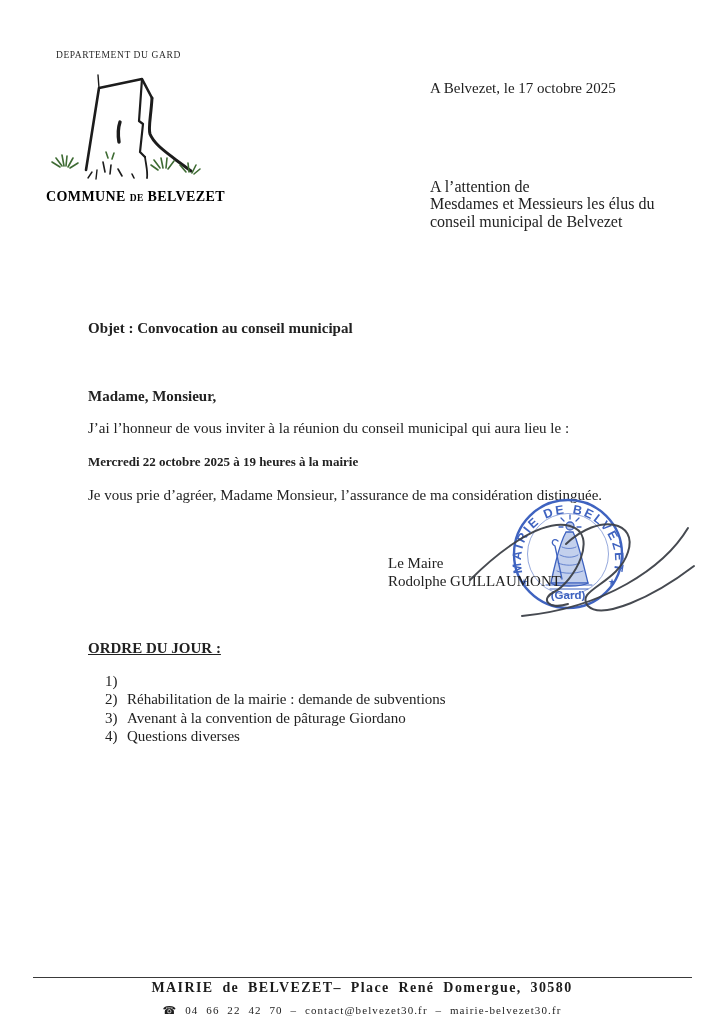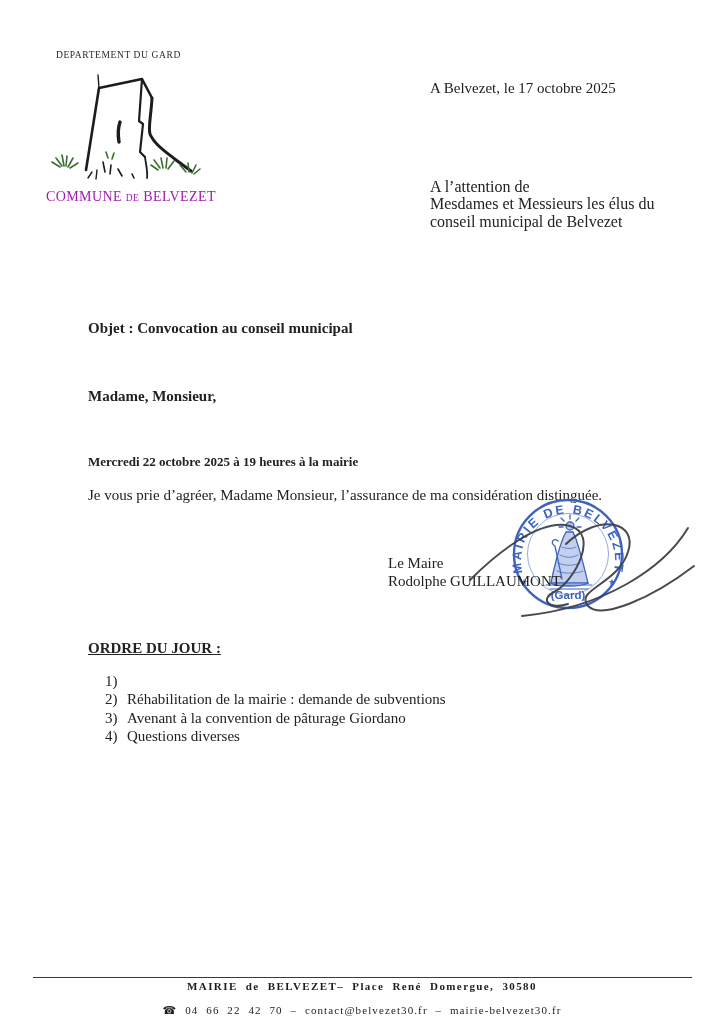--- a/index.html
+++ b/index.html
@@ -4,38 +4,38 @@
 <style>
   html,body{margin:0;padding:0;background:#e8e8e8;}
   .page{
     position:relative;width:724px;height:1024px;background:#ffffff;
     font-family:"Liberation Serif", serif;color:#222;overflow:hidden;
     margin:0 auto;
   }
   .abs{position:absolute;}
   .dept{left:56px;top:50px;font-size:9.5px;letter-spacing:.6px;color:#2a2a2a;}
   .logo{left:48px;top:66px;}
-  .commune{left:46px;top:189px;font-size:14px;font-weight:normal;letter-spacing:.4px;color:#a21caf;}
+  .commune{left:46px;top:189px;font-size:14px;font-weight:bold;letter-spacing:.4px;color:#000000;}
   .commune .de{font-size:9.5px;}
   .dateline{left:430px;top:80px;font-size:15px;}
   .attention{left:430px;top:178px;font-size:16px;line-height:17.3px;}
   .subject{left:88px;top:320px;font-size:15px;font-weight:bold;}
   .salutation{left:88px;top:388px;font-size:15px;font-weight:bold;}
   .intro{left:88px;top:420px;font-size:15px;}
   .meeting{left:88px;top:454px;width:530px;text-align:left;font-size:13px;font-weight:bold;}
   .closing{left:88px;top:487px;font-size:15px;}
   .sigblock{left:388px;top:555px;font-size:15px;line-height:17.5px;}
   .stamp{left:506px;top:495px;}
   .signature{left:452px;top:496px;z-index:5;}
   .agenda-heading{left:88px;top:640px;font-size:15px;font-weight:bold;text-decoration:underline;}
   .agenda-list{left:105px;top:673px;font-size:15px;}
   .agenda-item{display:flex;height:18.4px;align-items:flex-start;}
   .agenda-item .num{width:22px;flex:0 0 22px;}
   .footer-rule{left:33px;top:977px;width:659px;height:1.2px;background:#3a3a3a;}
-  .footer-line1{left:0;top:980px;width:724px;text-align:center;font-size:11px;font-weight:bold;letter-spacing:1.4px;word-spacing:4px;color:#1c1c1c;}
+  .footer-line1{left:0;top:980px;width:724px;text-align:center;font-size:14px;font-weight:bold;letter-spacing:1.4px;word-spacing:4px;color:#1c1c1c;}
   .footer-line2{left:0;top:992px;width:724px;text-align:center;font-size:11px;letter-spacing:1.1px;word-spacing:4px;color:#1c1c1c;margin-top:12px;}
 </style>
 </head>
 <body>
 
 <div class="page">
 
   <div class="abs dept">DEPARTEMENT DU GARD</div>
 
   <div class="abs logo">
@@ -74,20 +74,21 @@
   <div class="abs dateline">A Belvezet, le 17 octobre 2025</div>
 
   <div class="abs attention">
     <div>A l’attention de</div>
     <div>Mesdames et Messieurs les élus du</div>
     <div>conseil municipal de Belvezet</div>
   </div>
 
   <div class="abs subject">Objet : Convocation au conseil municipal</div>
   <div class="abs salutation">Madame, Monsieur,</div>
+  <div class="abs intro">J’ai l’honneur de vous inviter à la réunion du conseil municipal qui aura lieu le :</div>
   <div class="abs meeting">Mercredi 22 octobre 2025 à 19 heures à la mairie</div>
   <div class="abs closing">Je vous prie d’agréer, Madame Monsieur, l’assurance de ma considération distinguée.</div>
 
   <div class="abs stamp">
     <svg width="124" height="120" viewBox="0 0 124 120">
       <g fill="none" stroke="#3f63c0">
         <circle cx="62" cy="59" r="54" stroke-width="2.4"></circle>
         <circle cx="62" cy="59" r="40.5" stroke-width="1" opacity="0.55"></circle>
       </g>
       <defs>

